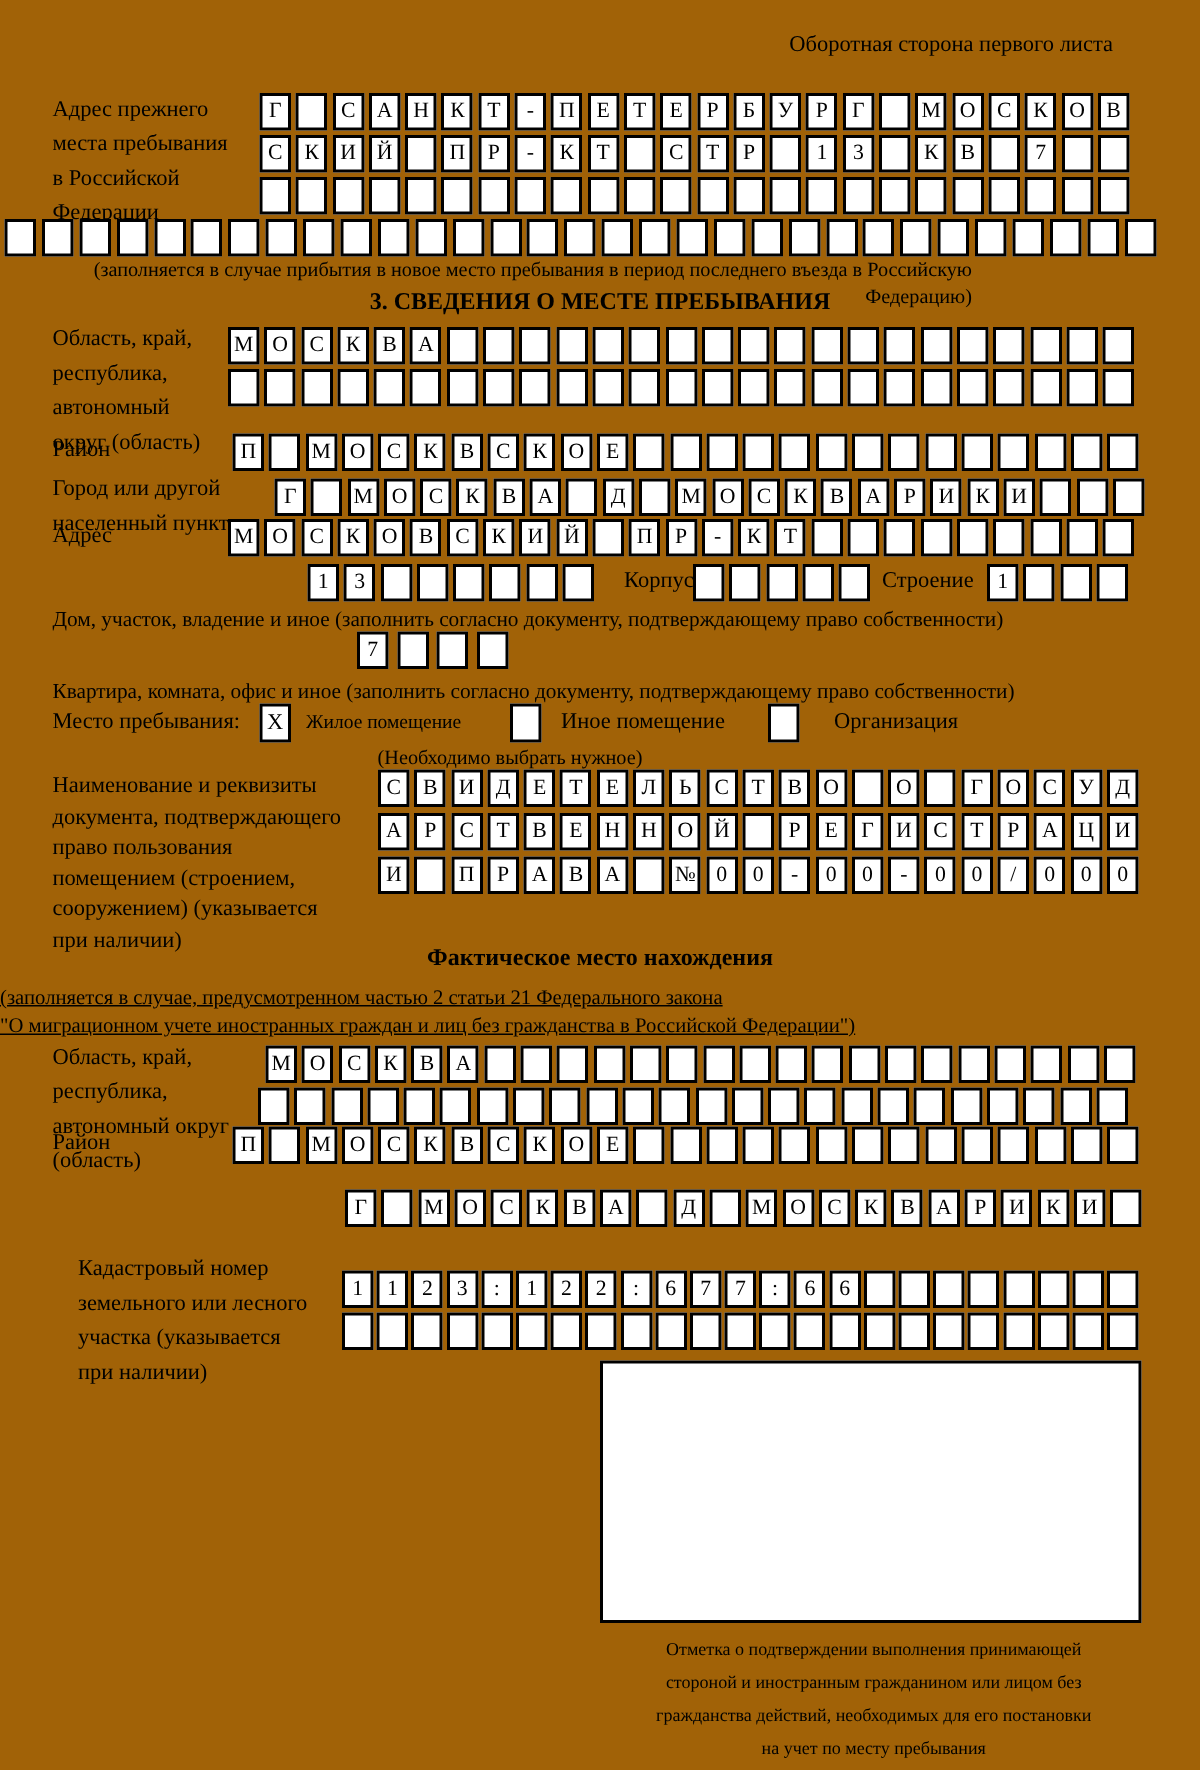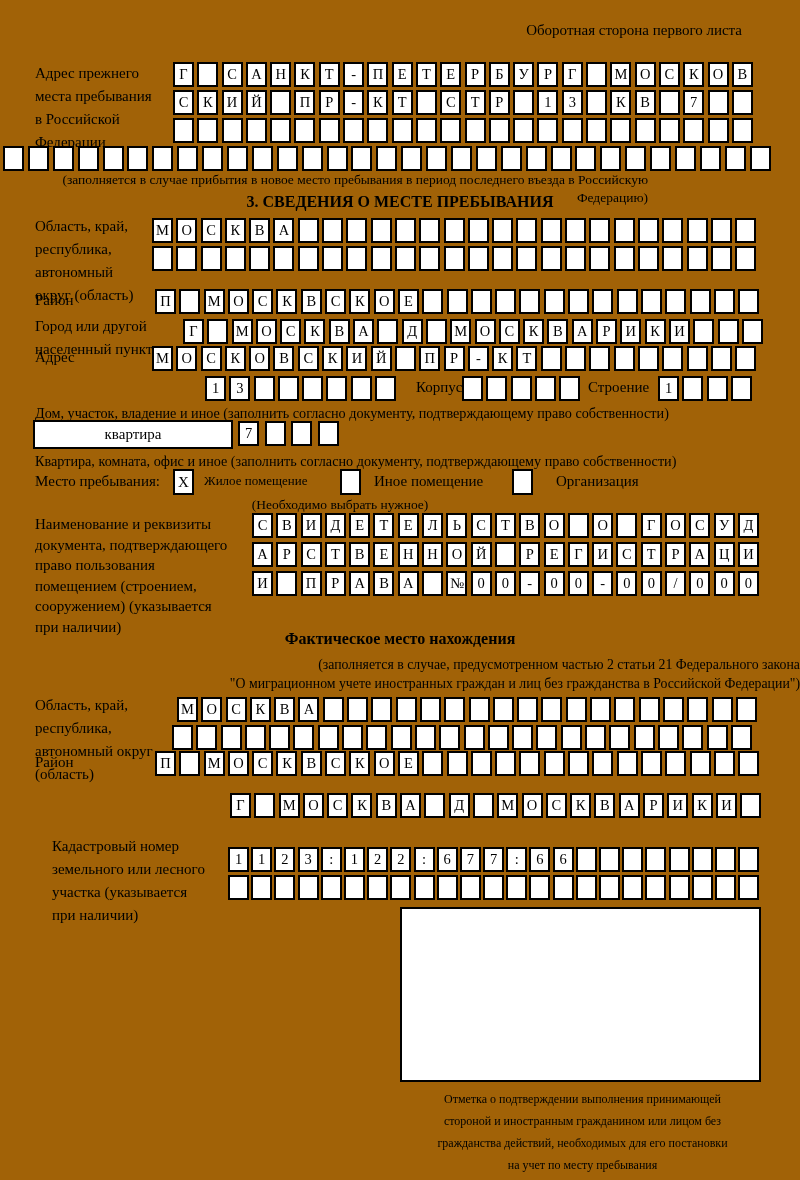--- a/index.html
+++ b/index.html
@@ -24,21 +24,21 @@
   .widebox{
     box-sizing:border-box;border:2px solid #000;display:flex;align-items:center;justify-content:center;
     font-size:15px;background:#fff;
   }
   .chk{
     width:21px;height:26px;box-sizing:border-box;border:2px solid #000;
     display:flex;align-items:center;justify-content:center;font-size:15px;background:#fff;
   }
   .stampbox{box-sizing:border-box;border:2px solid #000;background:#fff;}
   .stampcap{font-size:12px;line-height:22px;text-align:center;white-space:pre-line;}
-  .factcap{font-size:13.8px;line-height:19px;text-align:right;white-space:pre-line;width:800px;left:0;}
+  .factcap{font-size:13.8px;line-height:19px;text-align:left;white-space:pre-line;width:800px;left:0;text-decoration:underline;}
 </style>
 </head>
 <body>
 
 <div class="page">
 
   <div class="abs" style="top:22px;left:0;width:742px;text-align:right;font-size:15px;">Оборотная сторона первого листа</div>
 
   <div class="abs lbl" style="left:35px;top:62px;">Адрес прежнего
 места пребывания
@@ -325,21 +325,20 @@
     </div>
   <div class="abs" style="left:588px;top:379px;font-size:15px;">Строение</div>
   <div class="abs cells" style="left:658px;top:376px;">
       <span class="cell">1</span>
       <span class="cell"></span>
       <span class="cell"></span>
       <span class="cell"></span>
     </div>
   <div class="abs cap" style="left:35px;top:404px;font-size:14.2px;">Дом, участок, владение и иное (заполнить согласно документу, подтверждающему право собственности)</div>
 
-  <div class="abs widebox" style="left:33px;top:420px;width:200px;height:29px;">квартира</div>
   <div class="abs cells lgap" style="left:238px;top:421px;">
       <span class="cell">7</span>
       <span class="cell"></span>
       <span class="cell"></span>
       <span class="cell"></span>
     </div>
   <div class="abs cap" style="left:35px;top:452px;font-size:14.2px;">Квартира, комната, офис и иное (заполнить согласно документу, подтверждающему право собственности)</div>
 
   <div class="abs" style="left:35px;top:473px;font-size:15px;">Место пребывания:</div>
   <div class="abs chk" style="left:173px;top:469px;">X</div>

